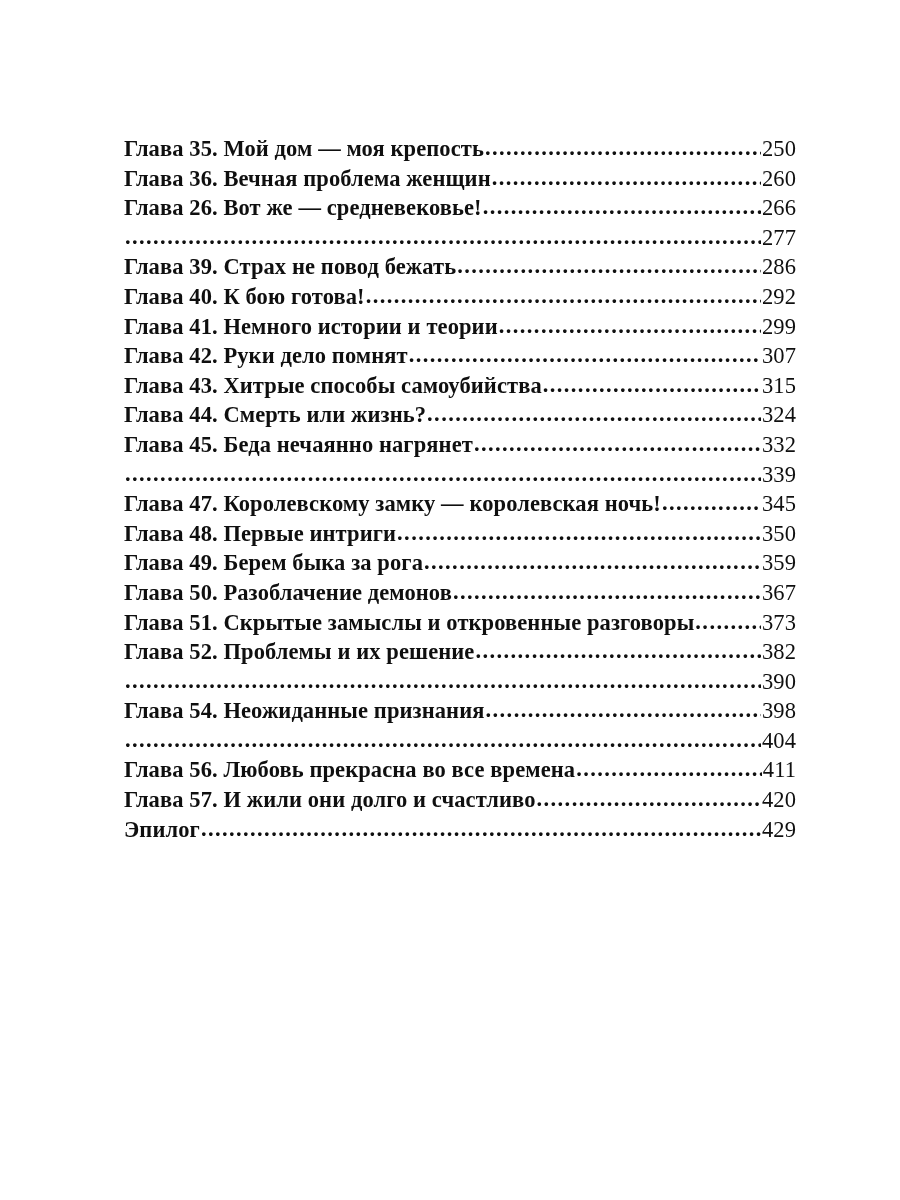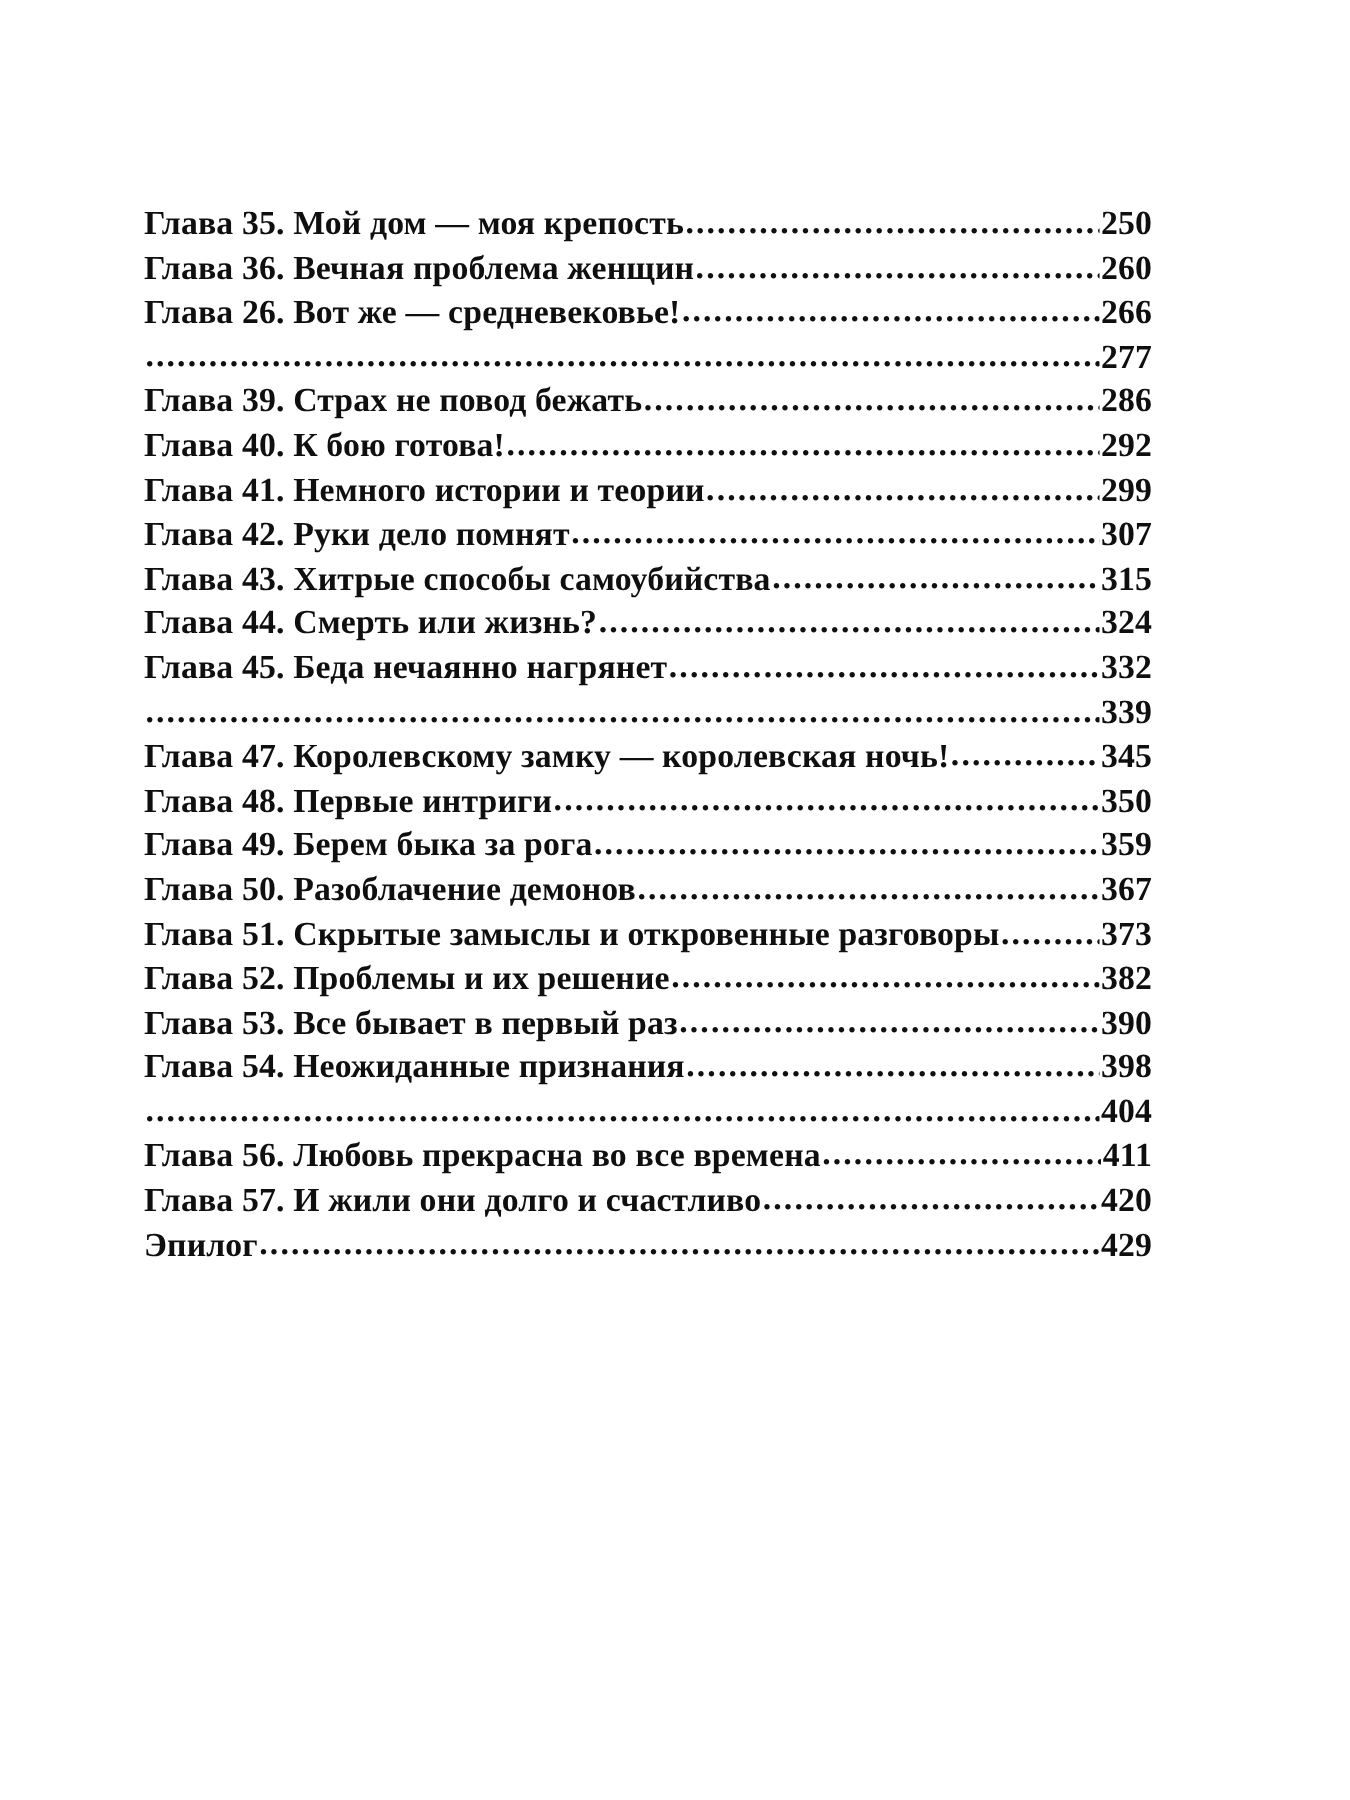--- a/index.html
+++ b/index.html
@@ -16,21 +16,21 @@
   }
   .page {
     position: relative;
     width: 900px;
     height: 1200px;
     box-sizing: border-box;
     background: #fff;
   }
   .toc {
     position: absolute;
-    left: 96px;
+    left: 124px;
     top: 134px;
     width: 672px;
   }
   .toc-entry {
     display: flex;
     align-items: baseline;
     font-size: 22.5px;
     line-height: 29.6px;
     font-weight: 700;
     letter-spacing: 0.1px;
@@ -45,21 +45,21 @@
     white-space: nowrap;
     margin: 0 1px;
     font-weight: 700;
     letter-spacing: 1.4px;
     position: relative;
     top: -1px;
   }
   .toc-page {
     flex: 0 0 auto;
     text-align: right;
-    font-weight: 700;
+    font-weight: 400;
   }
 </style>
 </head>
 <body>
 
 <div class="page">
   <div class="toc" id="toc-list">
       <div class="toc-entry">
         <span class="toc-title">Глава 35. Мой дом — моя крепость</span>
         <span class="toc-dots">....................................................................................................................</span>
@@ -142,21 +142,20 @@
         <span class="toc-title">Глава 51. Скрытые замыслы и откровенные разговоры</span>
         <span class="toc-dots">....................................................................................................................</span>
         <span class="toc-page">373</span>
       </div>
       <div class="toc-entry">
         <span class="toc-title">Глава 52. Проблемы и их решение</span>
         <span class="toc-dots">....................................................................................................................</span>
         <span class="toc-page">382</span>
       </div>
       <div class="toc-entry">
-        <span class="toc-title">Глава 53. Все бывает в первый раз</span>
         <span class="toc-dots">....................................................................................................................</span>
         <span class="toc-page">390</span>
       </div>
       <div class="toc-entry">
         <span class="toc-title">Глава 54. Неожиданные признания</span>
         <span class="toc-dots">....................................................................................................................</span>
         <span class="toc-page">398</span>
       </div>
       <div class="toc-entry">
         <span class="toc-dots">....................................................................................................................</span>

